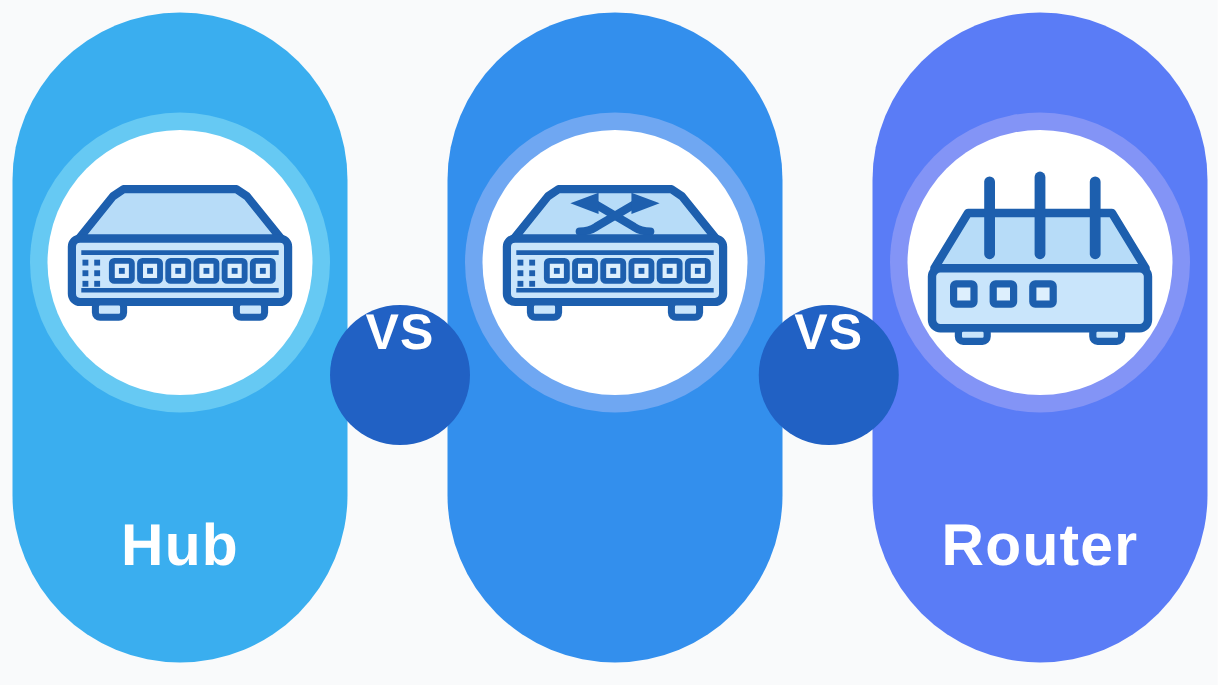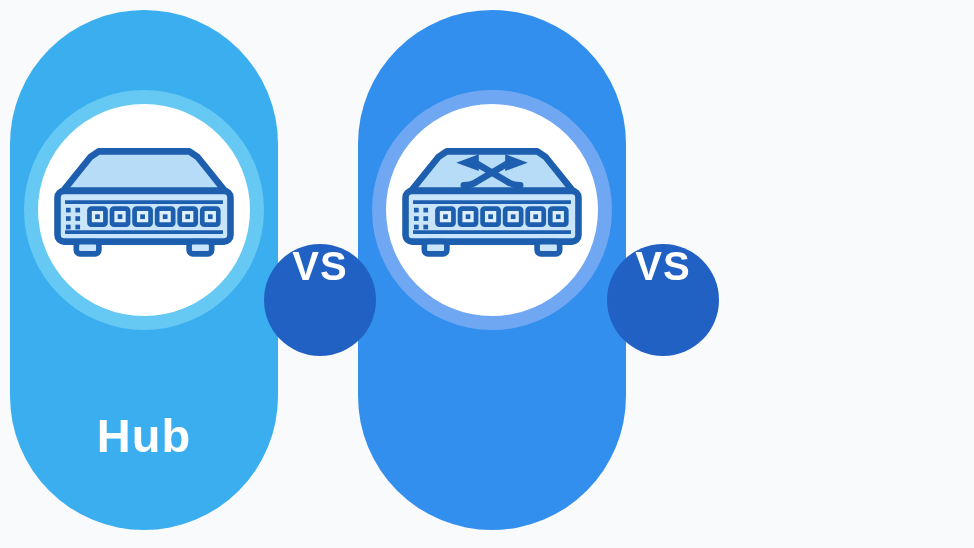--- a/index.html
+++ b/index.html
@@ -178,14 +178,37 @@
           <rect class="dev-panel" stroke-width="6" x="148" y="110" width="24" height="13" rx="4"></rect>
         </svg>
       </div>
     </div>
   </section>
 
   <div class="vs vs-2">
     <span>VS</span>
   </div>
 
+  <section class="pill pill-router">
+    <div class="ring ring-router">
+      <div class="circle">
+        <svg width="192" height="144" viewBox="0 0 200 150">
+          <path class="dev-face" stroke-width="7" stroke-linejoin="round" d="M40 40 L160 40 L188 86 L12 86 Z"></path>
+          <g>
+            <line class="dev-stroke" stroke-width="9" stroke-linecap="round" x1="58" y1="14" x2="58" y2="74"></line>
+            <line class="dev-stroke" stroke-width="9" stroke-linecap="round" x1="100" y1="10" x2="100" y2="74"></line>
+            <line class="dev-stroke" stroke-width="9" stroke-linecap="round" x1="146" y1="14" x2="146" y2="74"></line>
+          </g>
+          <rect class="dev-panel" stroke-width="7" x="10" y="86" width="180" height="50" rx="7"></rect>
+          <g>
+            <rect class="dev-port" stroke-width="6" x="28" y="99" width="17" height="17" rx="2"></rect>
+            <rect class="dev-port" stroke-width="6" x="61" y="99" width="17" height="17" rx="2"></rect>
+            <rect class="dev-port" stroke-width="6" x="94" y="99" width="17" height="17" rx="2"></rect>
+          </g>
+          <rect class="dev-panel" stroke-width="6" x="32" y="136" width="24" height="11" rx="4"></rect>
+          <rect class="dev-panel" stroke-width="6" x="144" y="136" width="24" height="11" rx="4"></rect>
+        </svg>
+      </div>
+    </div>
+    <div class="pill-label">Router</div>
+  </section>
 
 </div>
 
 </body></html>

